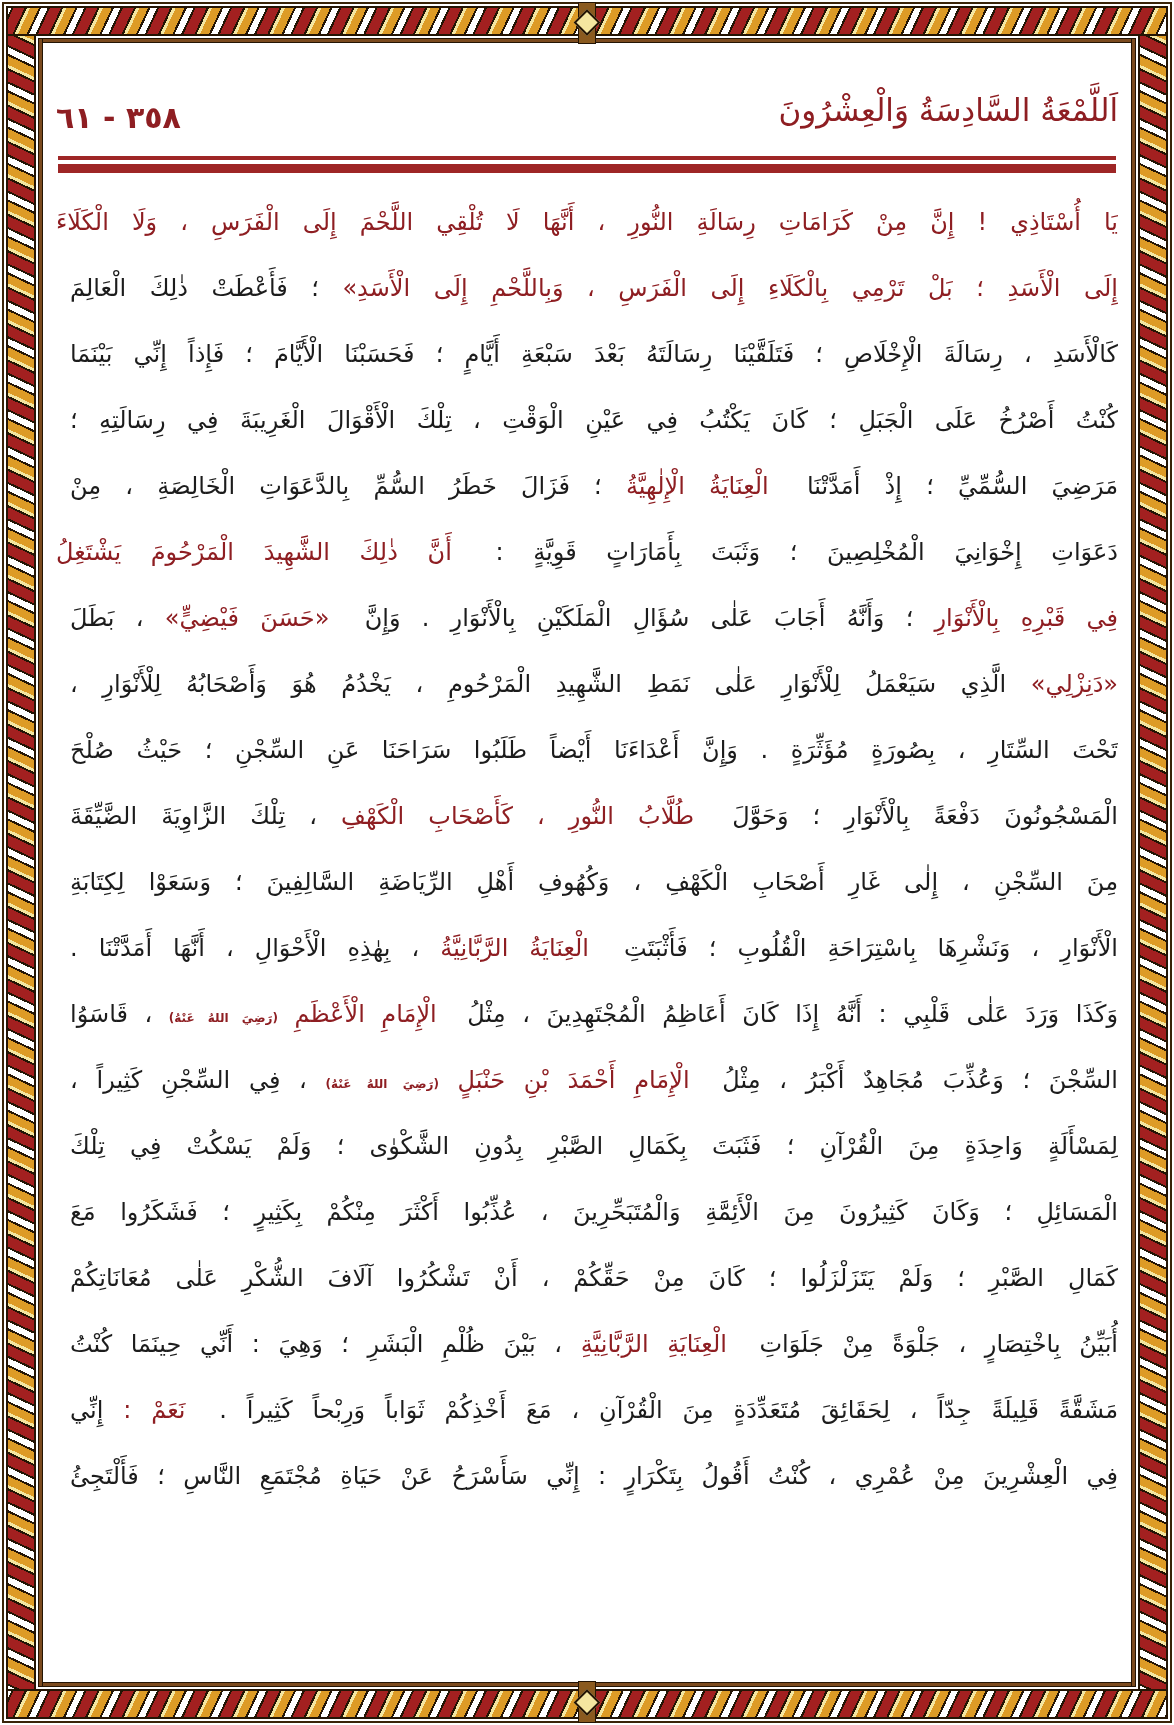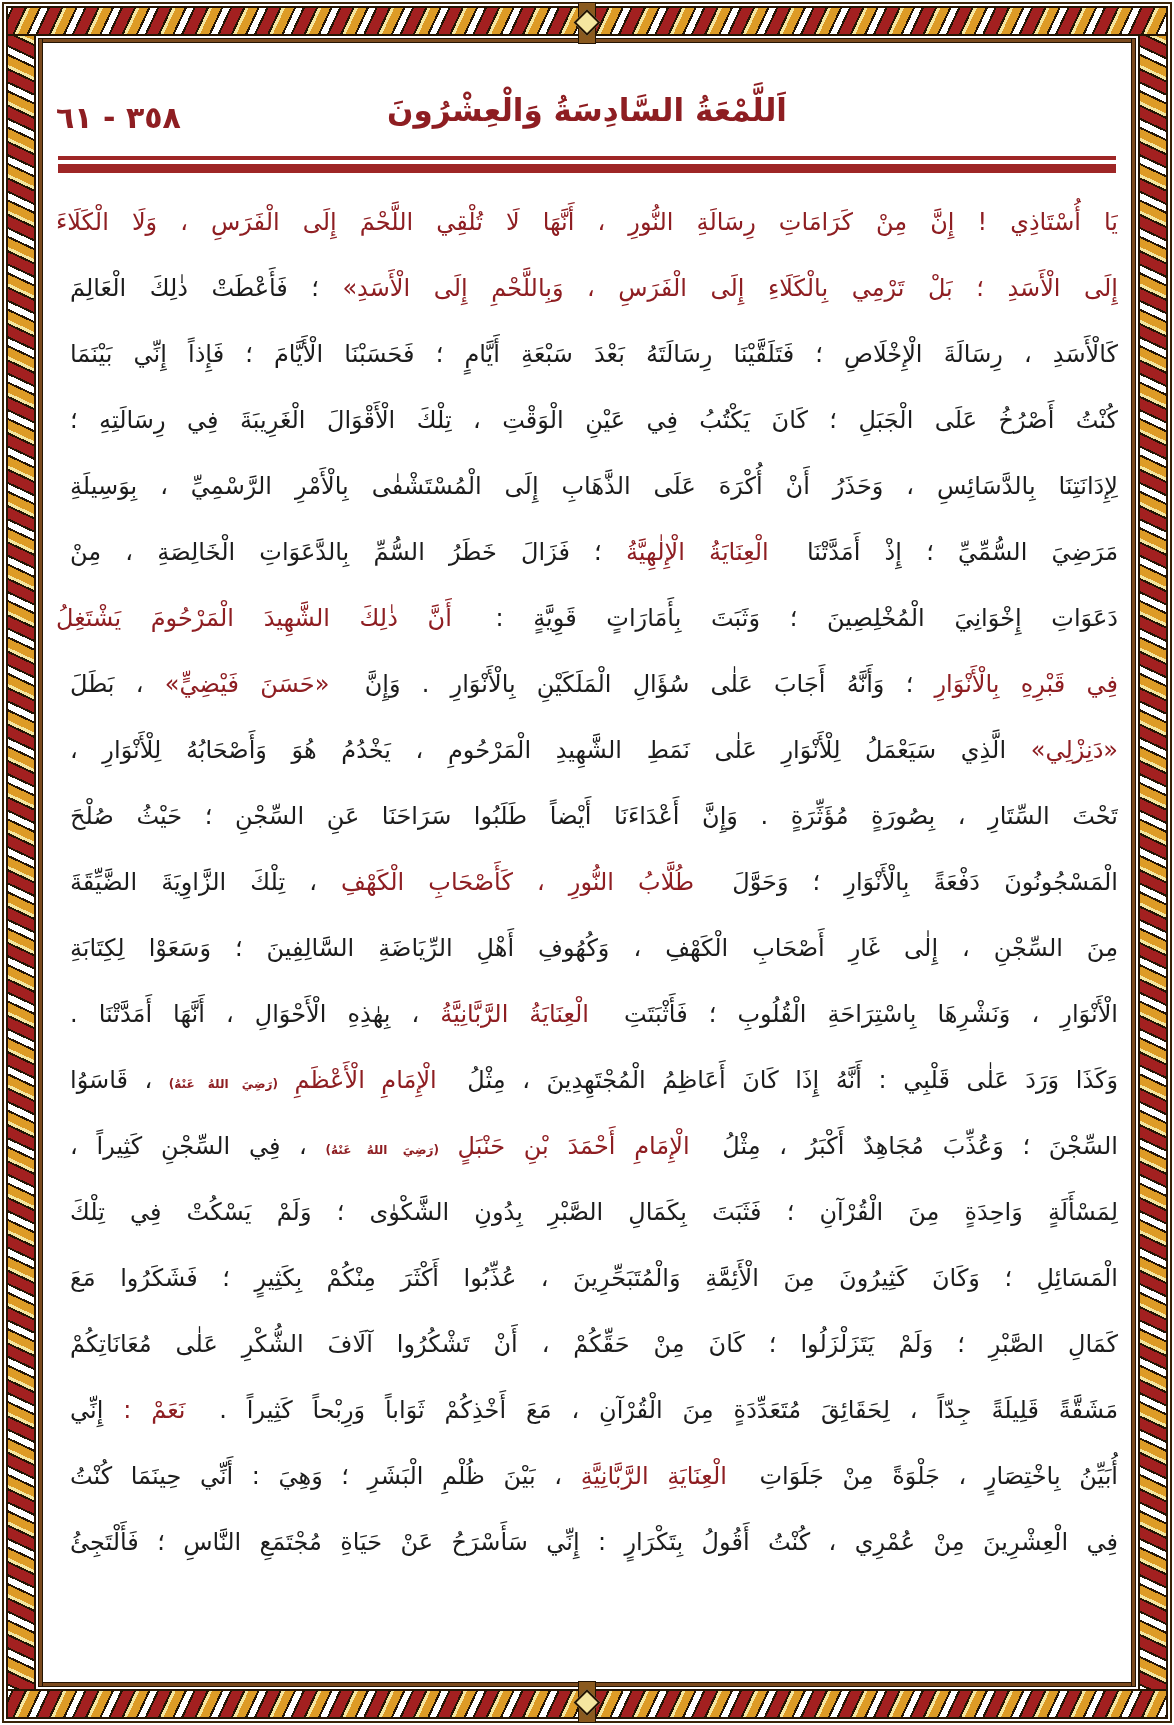--- a/index.html
+++ b/index.html
@@ -40,21 +40,21 @@
   .diamond{position:absolute;left:50%;width:15px;height:15px;background:#f4e6a0;border:2px solid #241505;}
   .diamond-top{top:13px;transform:translateX(-50%) rotate(45deg);}
   .diamond-bottom{bottom:13px;transform:translateX(-50%) rotate(45deg);}
   
   .content{
     position:absolute;top:48px;bottom:48px;left:56px;right:56px;
     direction:rtl;
   }
   .header{position:relative;height:72px;margin-top:26px;}
   .page-title{
-    text-align:center;font-size:31px;font-weight:bold;
+    font-size:31px;font-weight:normal;
     color:var(--accent-red,#8e1e22);line-height:72px;
   }
   .page-number{
     position:absolute;left:0;top:8px;line-height:72px;
     font-size:30px;font-weight:bold;color:var(--accent-red,#8e1e22);
     direction:rtl;
   }
   .header-rule{
     margin:10px 2px 0 2px;height:0;
     border-top:4px solid var(--rule-red,#9e2626);
@@ -100,33 +100,32 @@
     <div class="header">
       <div class="page-title">اَللَّمْعَةُ السَّادِسَةُ وَالْعِشْرُونَ</div>
       <div class="page-number">٣٥٨ - ٦١</div>
     </div>
     <div class="header-rule"></div>
     <div class="body-text">
         <div class="line"><span class="seg-red">يَا أُسْتَاذِي ! إِنَّ مِنْ كَرَامَاتِ رِسَالَةِ النُّورِ ، أَنَّهَا لَا تُلْقِي اللَّحْمَ إِلَى الْفَرَسِ ، وَلَا الْكَلَاءَ</span></div>
         <div class="line"><span class="seg-red">إِلَى الْأَسَدِ ؛ بَلْ تَرْمِي بِالْكَلَاءِ إِلَى الْفَرَسِ ، وَبِاللَّحْمِ إِلَى الْأَسَدِ» </span><span class="seg-black">؛ فَأَعْطَتْ ذٰلِكَ الْعَالِمَ</span></div>
         <div class="line"><span class="seg-black">كَالْأَسَدِ ، رِسَالَةَ الْإِخْلَاصِ ؛ فَتَلَقَّيْنَا رِسَالَتَهُ بَعْدَ سَبْعَةِ أَيَّامٍ ؛ فَحَسَبْنَا الْأَيَّامَ ؛ فَإِذاً إِنِّي بَيْنَمَا</span></div>
         <div class="line"><span class="seg-black">كُنْتُ أَصْرُخُ عَلَى الْجَبَلِ ؛ كَانَ يَكْتُبُ فِي عَيْنِ الْوَقْتِ ، تِلْكَ الْأَقْوَالَ الْغَرِيبَةَ فِي رِسَالَتِهِ ؛</span></div>
-        <div class="line"><span class="seg-black">لِإِدَانَتِنَا بِالدَّسَائِسِ ، وَحَذَرُ أَنْ أُكْرَهَ عَلَى الذَّهَابِ إِلَى الْمُسْتَشْفٰى بِالْأَمْرِ الرَّسْمِيِّ ، بِوَسِيلَةِ</span></div>
         <div class="line"><span class="seg-black">مَرَضِيَ السُّمِّيِّ ؛ إِذْ أَمَدَّتْنَا </span><span class="seg-redb">الْعِنَايَةُ الْإِلٰهِيَّةُ</span><span class="seg-black"> ؛ فَزَالَ خَطَرُ السُّمِّ بِالدَّعَوَاتِ الْخَالِصَةِ ، مِنْ</span></div>
         <div class="line"><span class="seg-black">دَعَوَاتِ إِخْوَانِيَ الْمُخْلِصِينَ ؛ وَثَبَتَ بِأَمَارَاتٍ قَوِيَّةٍ : </span><span class="seg-redb">أَنَّ ذٰلِكَ الشَّهِيدَ الْمَرْحُومَ يَشْتَغِلُ</span></div>
         <div class="line"><span class="seg-redb">فِي قَبْرِهِ بِالْأَنْوَارِ</span><span class="seg-black"> ؛ وَأَنَّهُ أَجَابَ عَلٰى سُؤَالِ الْمَلَكَيْنِ بِالْأَنْوَارِ . وَإِنَّ </span><span class="seg-redb">«حَسَنَ فَيْضِيٍّ»</span><span class="seg-black"> ، بَطَلَ</span></div>
         <div class="line"><span class="seg-redb">«دَنِزْلِي»</span><span class="seg-black"> الَّذِي سَيَعْمَلُ لِلْأَنْوَارِ عَلٰى نَمَطِ الشَّهِيدِ الْمَرْحُومِ ، يَخْدُمُ هُوَ وَأَصْحَابُهُ لِلْأَنْوَارِ ،</span></div>
         <div class="line"><span class="seg-black">تَحْتَ السِّتَارِ ، بِصُورَةٍ مُؤَثِّرَةٍ . وَإِنَّ أَعْدَاءَنَا أَيْضاً طَلَبُوا سَرَاحَنَا عَنِ السِّجْنِ ؛ حَيْثُ صُلْحَ</span></div>
         <div class="line"><span class="seg-black">الْمَسْجُونُونَ دَفْعَةً بِالْأَنْوَارِ ؛ وَحَوَّلَ </span><span class="seg-red">طُلَّابُ النُّورِ ، </span><span class="seg-redb">كَأَصْحَابِ الْكَهْفِ</span><span class="seg-black"> ، تِلْكَ الزَّاوِيَةَ الضَّيِّقَةَ</span></div>
         <div class="line"><span class="seg-black">مِنَ السِّجْنِ ، إِلٰى غَارِ أَصْحَابِ الْكَهْفِ ، وَكُهُوفِ أَهْلِ الرِّيَاضَةِ السَّالِفِينَ ؛ وَسَعَوْا لِكِتَابَةِ</span></div>
         <div class="line"><span class="seg-black">الْأَنْوَارِ ، وَنَشْرِهَا بِاسْتِرَاحَةِ الْقُلُوبِ ؛ فَأَثْبَتَتِ </span><span class="seg-redb">الْعِنَايَةُ الرَّبَّانِيَّةُ</span><span class="seg-black"> ، بِهٰذِهِ الْأَحْوَالِ ، أَنَّهَا أَمَدَّتْنَا .</span></div>
         <div class="line"><span class="seg-black">وَكَذَا وَرَدَ عَلٰى قَلْبِي : أَنَّهُ إِذَا كَانَ أَعَاظِمُ الْمُجْتَهِدِينَ ، مِثْلُ </span><span class="seg-redb">الْإِمَامِ الْأَعْظَمِ </span><span class="seg-hon">(رَضِيَ اللهُ عَنْهُ)</span><span class="seg-black"> ، قَاسَوُا</span></div>
         <div class="line"><span class="seg-black">السِّجْنَ ؛ وَعُذِّبَ مُجَاهِدٌ أَكْبَرُ ، مِثْلُ </span><span class="seg-redb">الْإِمَامِ أَحْمَدَ بْنِ حَنْبَلٍ </span><span class="seg-hon">(رَضِيَ اللهُ عَنْهُ)</span><span class="seg-black"> ، فِي السِّجْنِ كَثِيراً ،</span></div>
         <div class="line"><span class="seg-black">لِمَسْأَلَةٍ وَاحِدَةٍ مِنَ الْقُرْآنِ ؛ فَثَبَتَ بِكَمَالِ الصَّبْرِ بِدُونِ الشَّكْوٰى ؛ وَلَمْ يَسْكُتْ فِي تِلْكَ</span></div>
         <div class="line"><span class="seg-black">الْمَسَائِلِ ؛ وَكَانَ كَثِيرُونَ مِنَ الْأَئِمَّةِ وَالْمُتَبَحِّرِينَ ، عُذِّبُوا أَكْثَرَ مِنْكُمْ بِكَثِيرٍ ؛ فَشَكَرُوا مَعَ</span></div>
         <div class="line"><span class="seg-black">كَمَالِ الصَّبْرِ ؛ وَلَمْ يَتَزَلْزَلُوا ؛ كَانَ مِنْ حَقِّكُمْ ، أَنْ تَشْكُرُوا آلَافَ الشُّكْرِ عَلٰى مُعَانَاتِكُمْ</span></div>
+        <div class="line"><span class="seg-black">أُبَيِّنُ بِاخْتِصَارٍ ، جَلْوَةً مِنْ جَلَوَاتِ </span><span class="seg-redb">الْعِنَايَةِ الرَّبَّانِيَّةِ</span><span class="seg-black"> ، بَيْنَ ظُلْمِ الْبَشَرِ ؛ وَهِيَ : أَنِّي حِينَمَا كُنْتُ</span></div>
         <div class="line"><span class="seg-black">مَشَقَّةً قَلِيلَةً جِدّاً ، لِحَقَائِقَ مُتَعَدِّدَةٍ مِنَ الْقُرْآنِ ، مَعَ أَخْذِكُمْ ثَوَاباً وَرِبْحاً كَثِيراً . </span><span class="seg-redb">نَعَمْ : </span><span class="seg-black">إِنِّي</span></div>
-        <div class="line"><span class="seg-black">أُبَيِّنُ بِاخْتِصَارٍ ، جَلْوَةً مِنْ جَلَوَاتِ </span><span class="seg-redb">الْعِنَايَةِ الرَّبَّانِيَّةِ</span><span class="seg-black"> ، بَيْنَ ظُلْمِ الْبَشَرِ ؛ وَهِيَ : أَنِّي حِينَمَا كُنْتُ</span></div>
         <div class="line"><span class="seg-black">فِي الْعِشْرِينَ مِنْ عُمْرِي ، كُنْتُ أَقُولُ بِتَكْرَارٍ : إِنِّي سَأَسْرَحُ عَنْ حَيَاةِ مُجْتَمَعِ النَّاسِ ؛ فَأَلْتَجِئُ</span></div>
       </div>
   </div>
 
 </div>
 
 </body></html>

